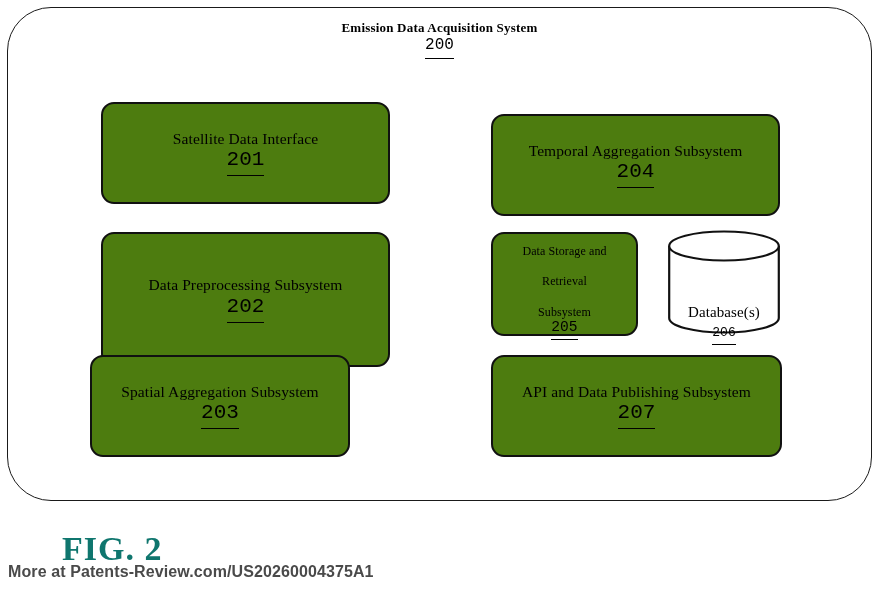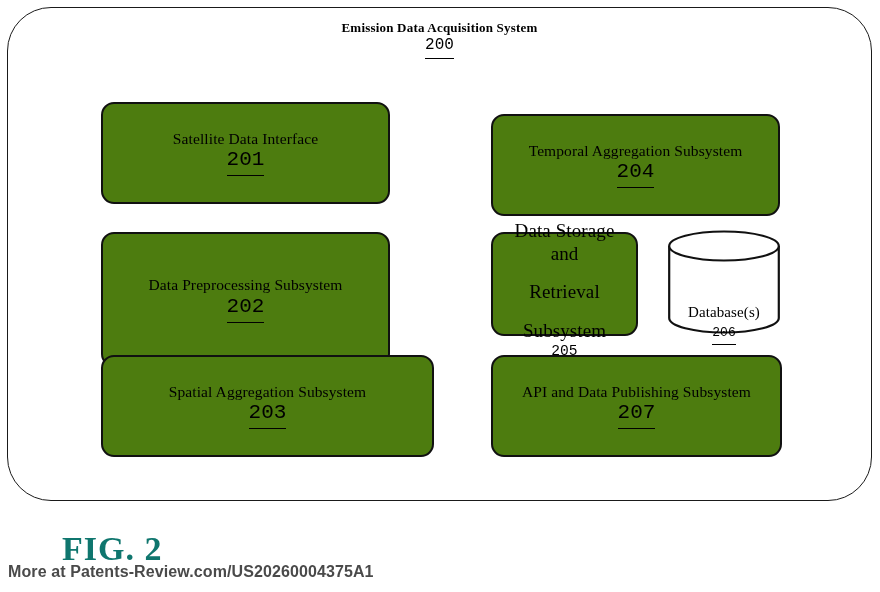--- a/index.html
+++ b/index.html
@@ -71,28 +71,28 @@
     padding: 0 6px;
   }
   .module-box .ref-num {
     margin-top: 1px;
     font-size: 21px;
   }
 
   
   #box-201 { left: 93px;  top: 94px;  width: 289px; height: 102px; }
   #box-202 { left: 93px;  top: 224px; width: 289px; height: 135px; }
-  #box-203 { left: 93px;  top: 347px; width: 333px; height: 102px; text-align: right; }
+  #box-203 { left: 82px;  top: 347px; width: 260px; height: 102px; text-align: right; }
 
   
   #box-204 { left: 483px; top: 94px;  width: 289px; height: 102px; margin-top: 12px; }
   #box-205 { left: 483px; top: 224px; width: 147px; height: 104px; }
   #box-207 { left: 483px; top: 347px; width: 291px; height: 102px; text-align: center; }
 
-  #box-205 .module-label { font-size: 19px; line-height: 1.2; margin-top: 16px; }
+  #box-205 .module-label { font-size: 12px; line-height: 1.2; margin-top: 16px; }
   #box-205 .ref-num { font-size: 14.6px; }
 
   
   #db-cylinder {
     position: absolute;
     left: 659px;
     top: 221px;
     width: 114px;
     height: 106px;
   }

